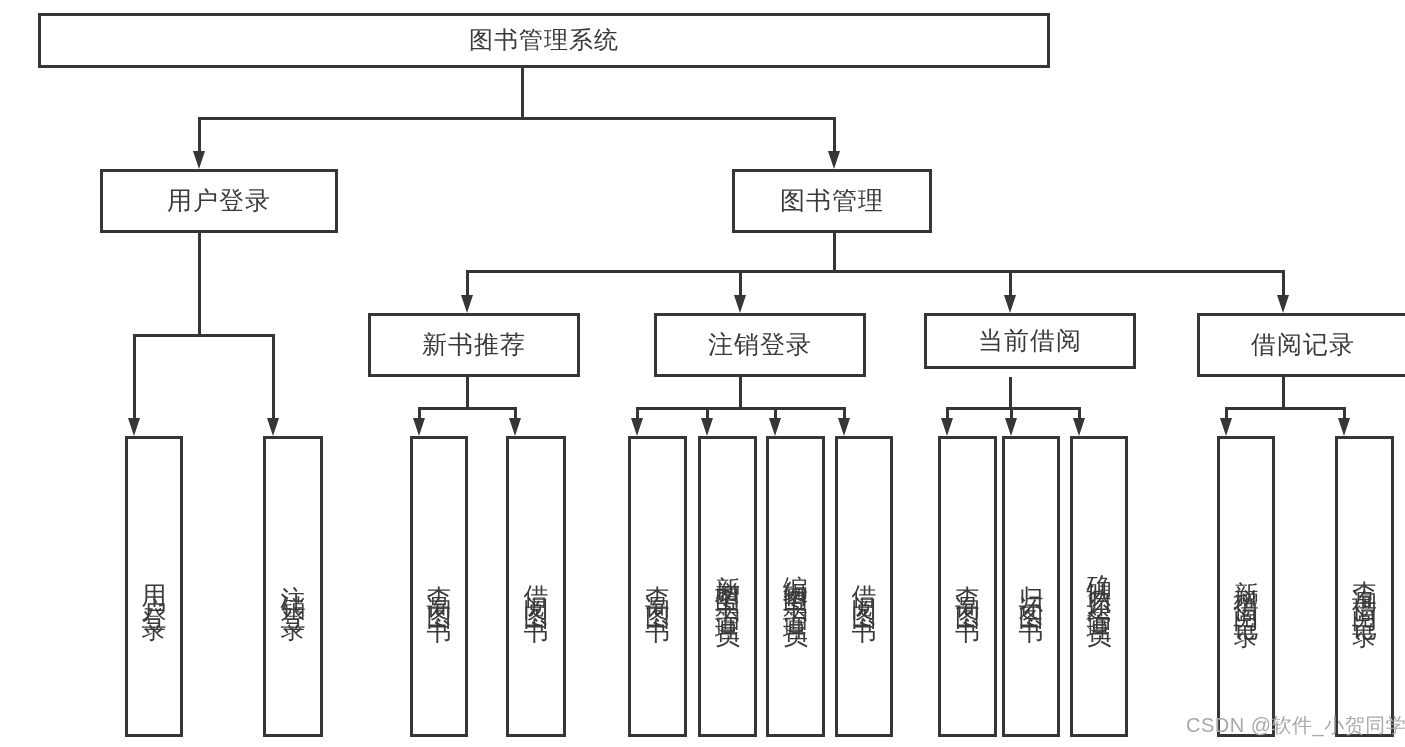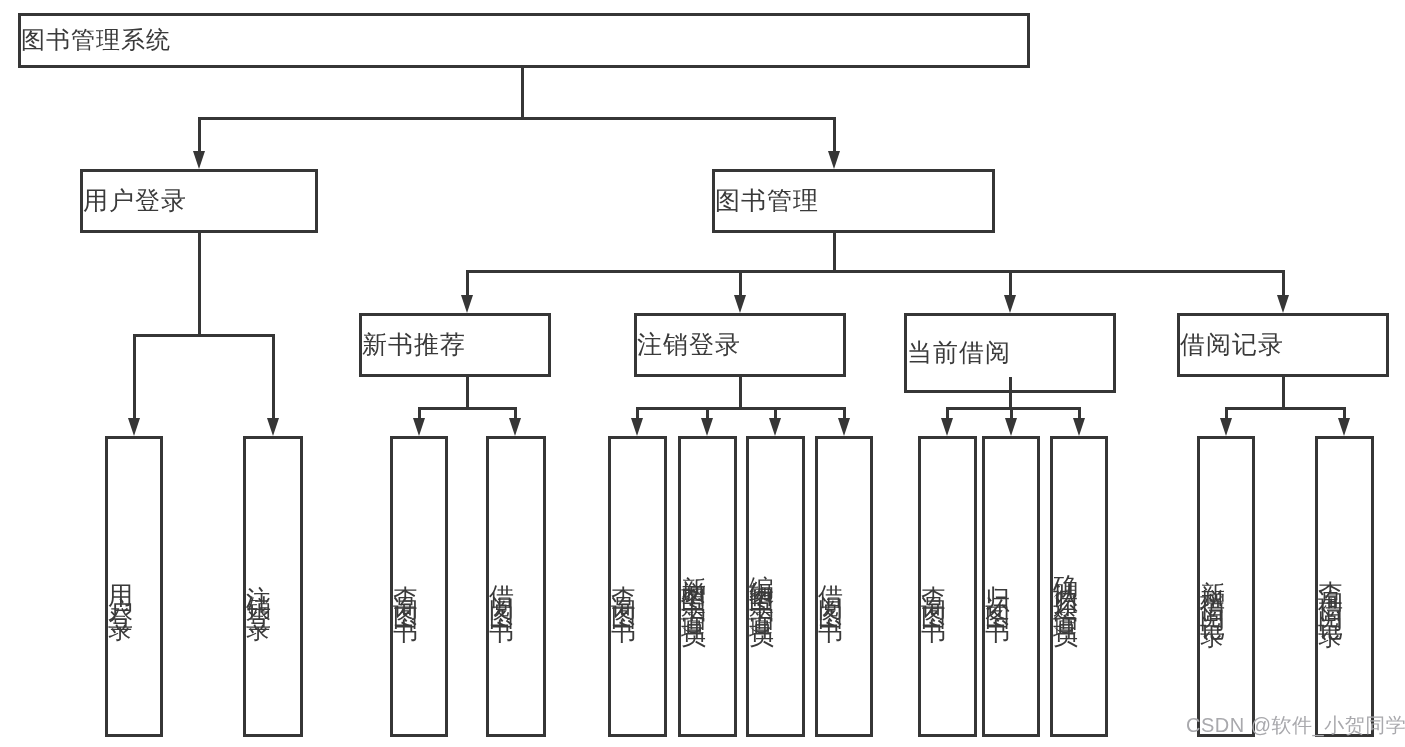--- a/index.html
+++ b/index.html
@@ -14,20 +14,22 @@
     background: var(--background, #ffffff);
     overflow: hidden;
   }
   .box {
     position: absolute;
     box-sizing: border-box;
     background: var(--box-fill, #ffffff);
     border: 3px solid var(--line, #363636);
     display: flex;
     align-items: center;
+    justify-content: center;
+    margin-left: 20px;
   }
   .box .lbl {
     font-size: 25px;
     color: var(--text, #3a3a3a);
     letter-spacing: 1px;
     white-space: nowrap;
     line-height: 1.1;
   }
   .box.root .lbl { font-size: 24px; }
   .box.v .lbl {
@@ -69,21 +71,21 @@
   <div class="vl" style="left:520.5px;top:66px;height:53px"></div>
   <div class="hl" style="left:197.5px;top:117px;width:638px"></div>
   <div class="vl" style="left:197.5px;top:117px;height:37px"></div>
   <div class="ah" style="left:192.5px;top:151px"></div>
   <div class="vl" style="left:832.5px;top:117px;height:37px"></div>
   <div class="ah" style="left:827.5px;top:151px"></div>
 
   <div class="box h" style="left:80px;top:169px;width:238px;height:64px">
     <span class="lbl">用户登录</span>
   </div>
-  <div class="box h" style="left:712px;top:169px;width:283px;height:64px">
+  <div class="box h" style="left:712px;top:169px;width:200px;height:64px">
     <span class="lbl">图书管理</span>
   </div>
 
   <div class="vl" style="left:197.5px;top:233px;height:103px"></div>
   <div class="hl" style="left:132.5px;top:334px;width:142px"></div>
   <div class="vl" style="left:132.5px;top:334px;height:85px"></div>
   <div class="ah" style="left:127.5px;top:418px"></div>
   <div class="vl" style="left:271.5px;top:334px;height:85px"></div>
   <div class="ah" style="left:266.5px;top:418px"></div>
 
@@ -91,27 +93,27 @@
   <div class="hl" style="left:465.5px;top:270px;width:819px"></div>
   <div class="vl" style="left:465.5px;top:270px;height:27px"></div>
   <div class="ah" style="left:460.5px;top:295px"></div>
   <div class="vl" style="left:738.5px;top:270px;height:27px"></div>
   <div class="ah" style="left:733.5px;top:295px"></div>
   <div class="vl" style="left:1008.5px;top:270px;height:27px"></div>
   <div class="ah" style="left:1003.5px;top:295px"></div>
   <div class="vl" style="left:1281.5px;top:270px;height:27px"></div>
   <div class="ah" style="left:1276.5px;top:295px"></div>
 
-  <div class="box h" style="left:359px;top:313px;width:192px;height:64px">
+  <div class="box h" style="left:348px;top:313px;width:212px;height:64px">
     <span class="lbl">新书推荐</span>
   </div>
   <div class="box h" style="left:634px;top:313px;width:212px;height:64px">
     <span class="lbl">注销登录</span>
   </div>
-  <div class="box h" style="left:904px;top:313px;width:212px;height:80px">
+  <div class="box h" style="left:904px;top:313px;width:212px;height:56px">
     <span class="lbl">当前借阅</span>
   </div>
   <div class="box h" style="left:1177px;top:313px;width:212px;height:64px">
     <span class="lbl">借阅记录</span>
   </div>
 
   <div class="vl" style="left:465.5px;top:377px;height:32px"></div>
   <div class="hl" style="left:417.5px;top:407px;width:99px"></div>
   <div class="vl" style="left:417.5px;top:407px;height:12px"></div>
   <div class="ah" style="left:412.5px;top:418px"></div>

